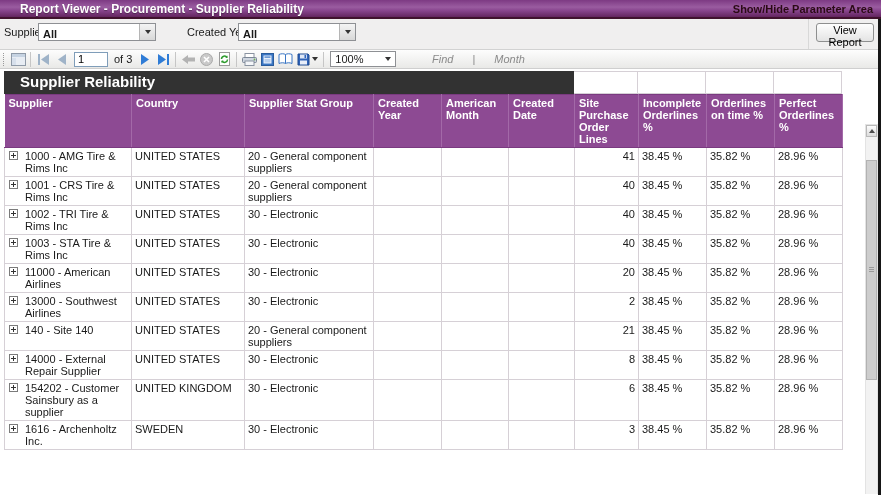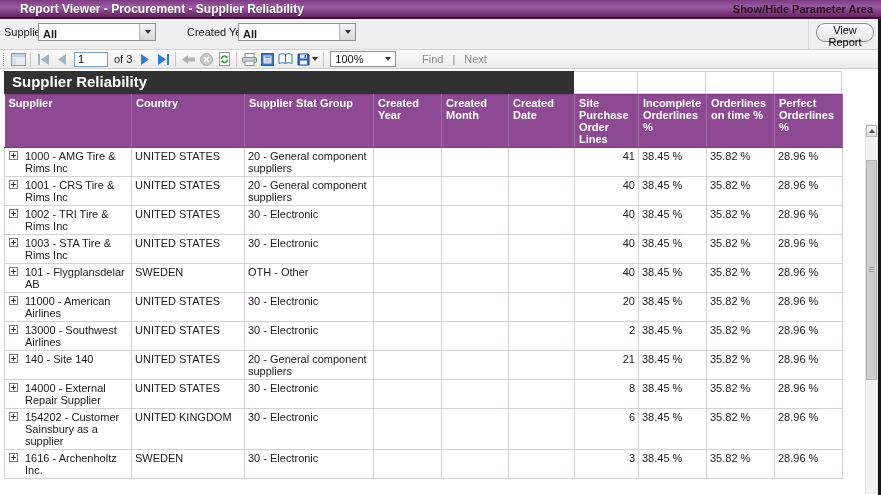--- a/index.html
+++ b/index.html
@@ -23,45 +23,45 @@
   .lbl-supplier { left:4px; }
   .lbl-cyear { left:187px; }
   .combo { position:absolute; top:4px; height:18px; background:#fff; border:1px solid #8e9094; display:flex; align-items:flex-end; cursor:pointer; }
   .combo-supplier { left:38px; width:118px; }
   .combo-cyear { left:238px; width:118px; }
   .combo .val { flex:1; padding-left:4px; font-weight:bold; font-size:11px; }
   .combo .btn { width:16px; height:16px; margin:0; background:linear-gradient(180deg,#f4f4f4,#d8d8d8); border-left:1px solid #b5b5b5; display:flex; align-items:center; justify-content:center; }
   .caret { width:0; height:0; border-left:3px solid transparent; border-right:3px solid transparent; border-top:4px solid #333; }
   .param-divider { position:absolute; top:0; bottom:0; left:808px; width:1px; background:#d8d8d8; }
   .view-report { position:absolute; top:4px; left:816px; width:58px; height:19px;
-    background:linear-gradient(180deg,#fefefe,#e4e4e4); border:1px solid #8e8f8f; border-radius:9px;
+    background:linear-gradient(180deg,#fefefe,#e4e4e4); border:1px solid #8e8f8f; border-radius:3px;
     font-family:"Liberation Sans",sans-serif; font-size:11px; cursor:pointer; }
 
   
   .toolbar { position:relative; height:19px; background:linear-gradient(180deg,#fdfdfd,#e9e9e7); border-bottom:1px solid #cfcfcf;
     display:flex; align-items:center; padding:0 2px; }
   .grip { width:3px; height:13px; border-left:1px dotted #9a9a9a; margin:0 3px 0 1px; }
   .tb-sep { width:1px; height:15px; background:#c6c6c6; margin:0 3px; }
   .tb-btn { display:flex; align-items:center; justify-content:center; width:18px; height:17px; cursor:pointer; }
   .tb-btn svg { display:block; }
   .page-input { width:34px; height:15px; border:1px solid #7f9db9; font-size:11px; padding-left:3px; margin:0 4px; font-family:"Liberation Sans",sans-serif; }
   .of-label { margin:0 4px 0 2px; }
   .zoom-box { width:66px; height:16px; background:#fff; border:1px solid #8e9094; display:flex; align-items:center; margin-left:3px; cursor:pointer; }
   .zoom-box .val { flex:1; padding-left:4px; }
   .zoom-box .btn { width:14px; display:flex; justify-content:center; }
   .find-next { position:absolute; left:413px; top:3px; color:#8a8a8a; }
-  .find-next a { color:#8a8a8a; text-decoration:none; cursor:pointer; margin:0 9px; }
+  .find-next a { color:#8a8a8a; text-decoration:none; cursor:pointer; margin:0 19px;font-style:italic; }
 
   
   .viewport { position:relative; height:425px; background:#fff; overflow:hidden; }
   .report { padding:2px 0 0 4px; }
 
   .title-row { display:flex; }
   .title-cell { width:570px; height:23px; background:var(--report-title-bg,#323232); color:#fff;
-    font-weight:bold; font-size:15px; padding:2px 0 0 8px; }
+    font-weight:bold; font-size:15px; padding:2px 0 0 16px; }
   .title-spacer { height:23px; border:1px solid #d6d0d6; border-left:none; background:#fff; }
 
   table.grid { border-collapse:collapse; table-layout:fixed; width:838px; }
   table.grid th { background:var(--accent-purple,#8d4a93); color:#fff; font-size:11px; font-weight:bold; text-align:left;
     padding:2px 4px; height:26px; vertical-align:top; border-right:1px solid #a369a8; border-top:1px solid #7a3a80; border-bottom:1px solid #7a3a80; }
   table.grid td { border:1px solid #d6d0d6; padding:2px 3px; vertical-align:top; line-height:12px; font-size:11px; background:#fff; }
   td.num { text-align:right; padding-right:4px; }
   .supcell { display:flex; }
   .expand { flex:0 0 9px; width:9px; height:9px; border:1px solid #7b7b7b; background:#fff; margin:1px 7px 0 1px;
     position:relative; cursor:pointer; }
@@ -196,21 +196,21 @@
       <span class="caret" style="margin-left:2px"></span>
     </span>
     <span class="tb-sep"></span>
     <span class="zoom-box">
       <span class="val">100%</span>
       <span class="btn">
           <span class="caret"></span>
         </span>
     </span>
     <span class="find-next">
-      <a>Find</a><span>|</span><a>Next</a>
+      <a>Find</a><span>|</span><a>Month</a>
     </span>
   </div>
 
   <div class="viewport">
     <div class="report">
       <div class="title-row">
         <div class="title-cell">Supplier Reliability</div>
         <div class="title-spacer" style="width:64px"></div>
         <div class="title-spacer" style="width:68px"></div>
         <div class="title-spacer" style="width:68px"></div>
@@ -228,21 +228,21 @@
             <col style="width: 68px;">
             <col style="width: 68px;">
             <col style="width: 68px;">
           </colgroup>
         <thead>
             <tr id="header-row">
               <th>Supplier</th>
               <th>Country</th>
               <th>Supplier Stat Group</th>
               <th>Created Year</th>
-              <th>Created Month</th>
+              <th>American Month</th>
               <th>Created Date</th>
               <th>Site Purchase Order Lines</th>
               <th>Incomplete Orderlines %</th>
               <th>Orderlines on time %</th>
               <th>Perfect Orderlines %</th>
             </tr>
           </thead>
         <tbody id="body-rows">
             <tr>
               <td>
@@ -297,37 +297,20 @@
             </tr>
             <tr>
               <td>
                 <div class="supcell">
                   <span class="expand"></span>
                   <span>1003 - STA Tire &amp; Rims Inc</span>
                 </div>
               </td>
               <td>UNITED STATES</td>
               <td>30 - Electronic</td>
-              <td></td>
-              <td></td>
-              <td></td>
-              <td class="num">40</td>
-              <td>38.45 %</td>
-              <td>35.82 %</td>
-              <td>28.96 %</td>
-            </tr>
-            <tr>
-              <td>
-                <div class="supcell">
-                  <span class="expand"></span>
-                  <span>101 - Flygplansdelar AB</span>
-                </div>
-              </td>
-              <td>SWEDEN</td>
-              <td>OTH - Other</td>
               <td></td>
               <td></td>
               <td></td>
               <td class="num">40</td>
               <td>38.45 %</td>
               <td>35.82 %</td>
               <td>28.96 %</td>
             </tr>
             <tr>
               <td>

